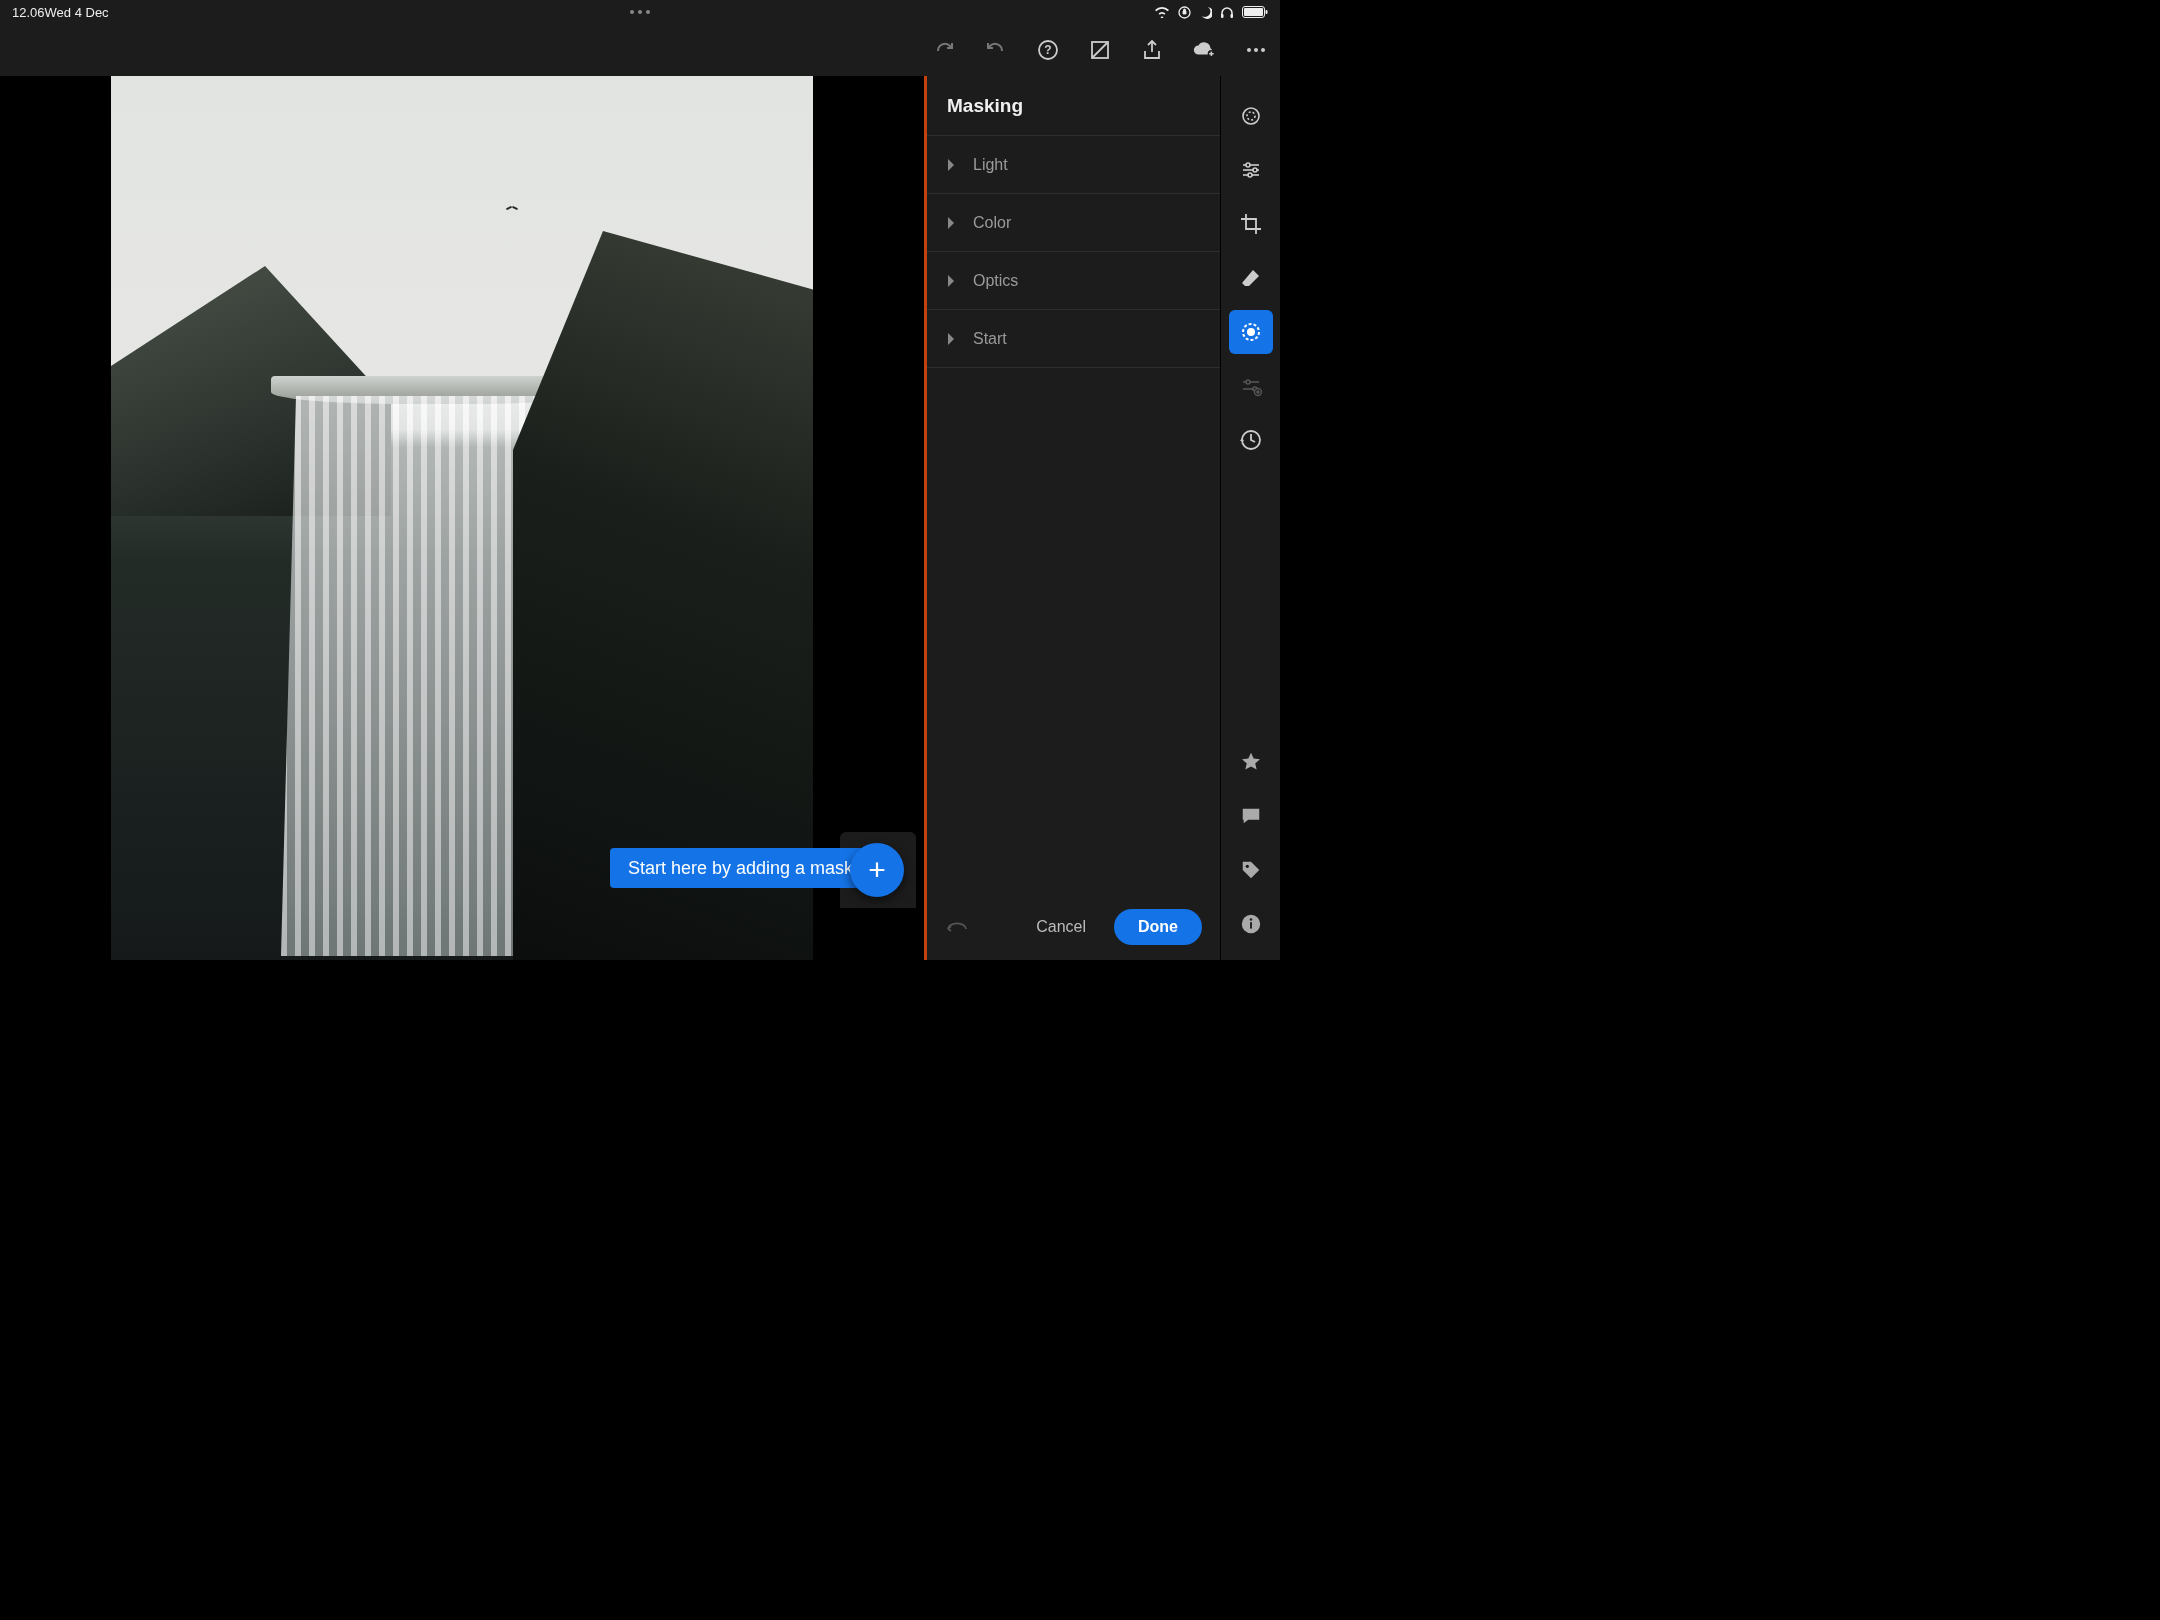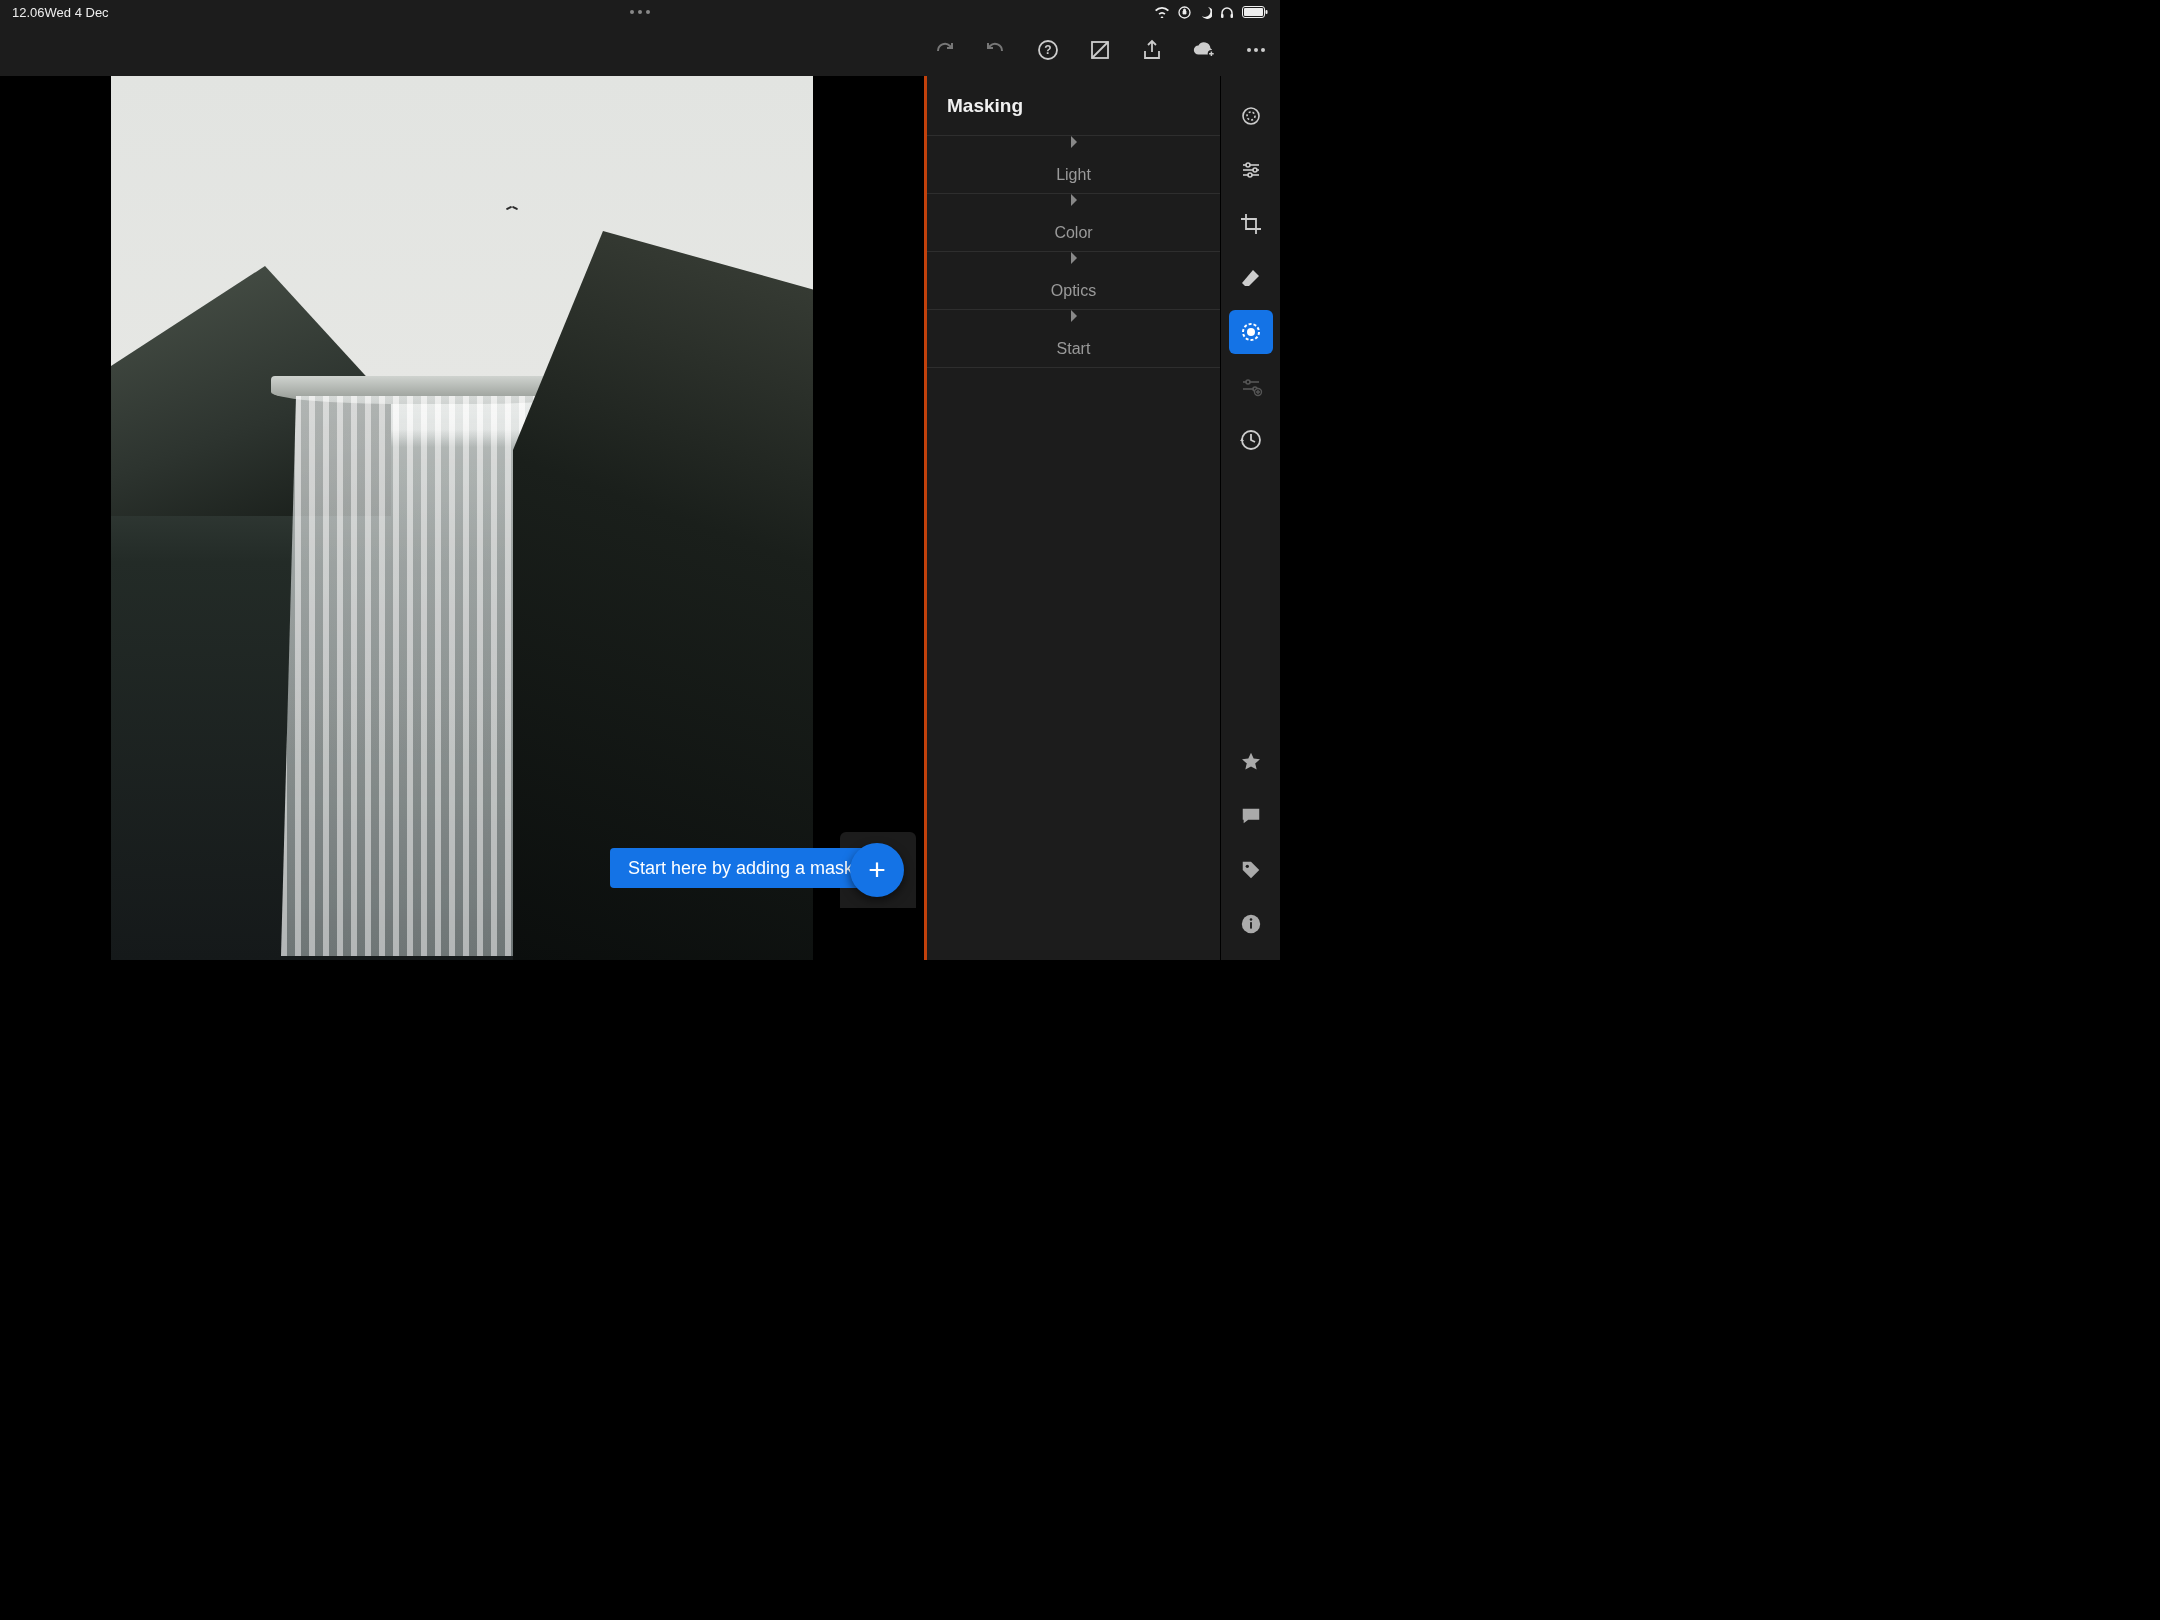--- a/index.html
+++ b/index.html
@@ -148,21 +148,21 @@
     border-left:3px solid #c2410c;
   }
   .panel-header {
     height:60px; display:flex; align-items:center; padding:0 20px;
     font-size:19px; font-weight:700; color:#f0f0f0;
     border-bottom:1px solid #2e2e2e;
   }
   .panel-row {
     height:58px; display:flex; align-items:center; padding:0 20px;
     gap:18px; border-bottom:1px solid #2e2e2e; cursor:pointer;
-    color:#9a9a9a; font-size:16px;flex-direction:column;
+    color:#9a9a9a; font-size:16px;
   }
   .panel-row .chev { color:#888; }
 
   .panel-footer {
     margin-top:auto; height:66px; display:flex; align-items:center; justify-content:flex-end;
     gap:28px; padding:0 18px;
   }
   .panel-footer .reset { margin-right:auto; color:#555; }
   .panel-footer .cancel { color:#bbb; font-size:16px; cursor:pointer; }
   .panel-footer .done {
@@ -304,20 +304,29 @@
         </svg>
       <span>Optics</span>
     </div>
     <div class="panel-row">
       <svg class="chev" width="8" height="12" viewBox="0 0 8 12">
           <path fill="#888" d="M1 0l6 6-6 6z"></path>
         </svg>
       <span>Start</span>
     </div>
 
+    <div class="panel-footer">
+      <div class="reset">
+        <svg width="24" height="16" viewBox="0 0 24 16">
+            <path fill="none" stroke="#555" stroke-width="1.8" d="M3 12a8 5 0 0118 0M3 12l3-3M3 12l3 2"></path>
+          </svg>
+      </div>
+      <span class="cancel">Cancel</span>
+      <button class="done">Done</button>
+    </div>
   </div>
 
   <div class="rail">
     <div class="rail-item">
       <svg width="24" height="24" viewBox="0 0 24 24">
           <circle cx="12" cy="12" r="8" fill="none" stroke="#ccc" stroke-width="1.6"></circle>
           <circle cx="12" cy="12" r="4" fill="none" stroke="#ccc" stroke-width="1.6" stroke-dasharray="2 2"></circle>
         </svg>
     </div>
     <div class="rail-item">

